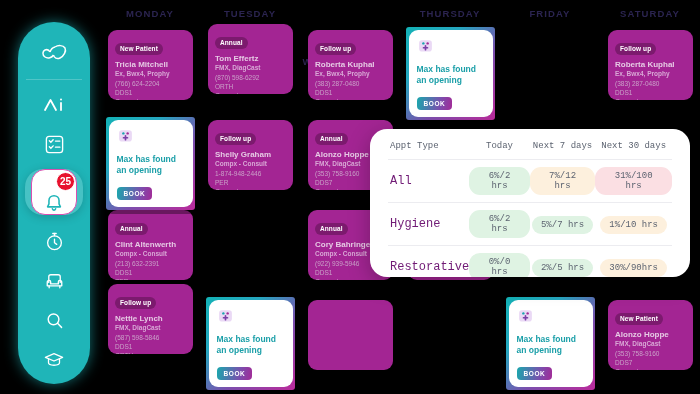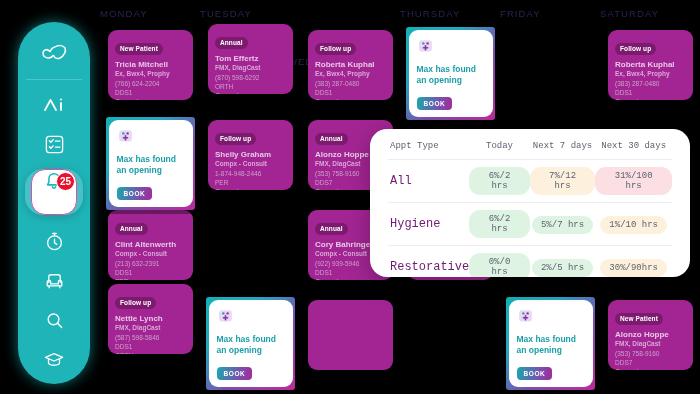--- a/index.html
+++ b/index.html
@@ -46,21 +46,21 @@
     border-radius: 18px;
     background: rgba(255,255,255,.18);
     display: flex; align-items: center; justify-content: center;
     margin-bottom: 12px;
     box-shadow: 0 2px 10px rgba(0,0,0,.18);
   }
   .sb-active {
     width: 46px; height: 46px;
     border-radius: 14px;
     background: #ffffff;
-    display: flex; align-items: flex-start; justify-content: center;
+    display: flex; align-items: flex-end; justify-content: center;
     position: relative;
     border: 1.5px solid #d94fb0;
   }
   .badge {
     position: absolute;
     top: 2px; right: 1px;
     min-width: 19px; height: 19px;
     border-radius: 10px;
     background: #e8122e;
     color: #fff;
@@ -77,24 +77,24 @@
     width: 600px; height: 394px;
   }
   .day-header-row {
     position: absolute;
     top: 8px; left: 0; width: 600px; height: 16px;
   }
   .day-header {
     position: absolute;
     top: 0;
     width: 100px;
-    text-align: left;
+    text-align: center;
     color: #2b2450;
     font-size: 9.5px;
-    font-weight: normal;
+    font-weight: bold;
     letter-spacing: 1.1px;
   }
   .col { position: absolute; top: 0; width: 100px; height: 394px; }
 
   
   .appt {
     position: absolute;
     left: 8px;
     width: 85px;
     background: #a32593;

